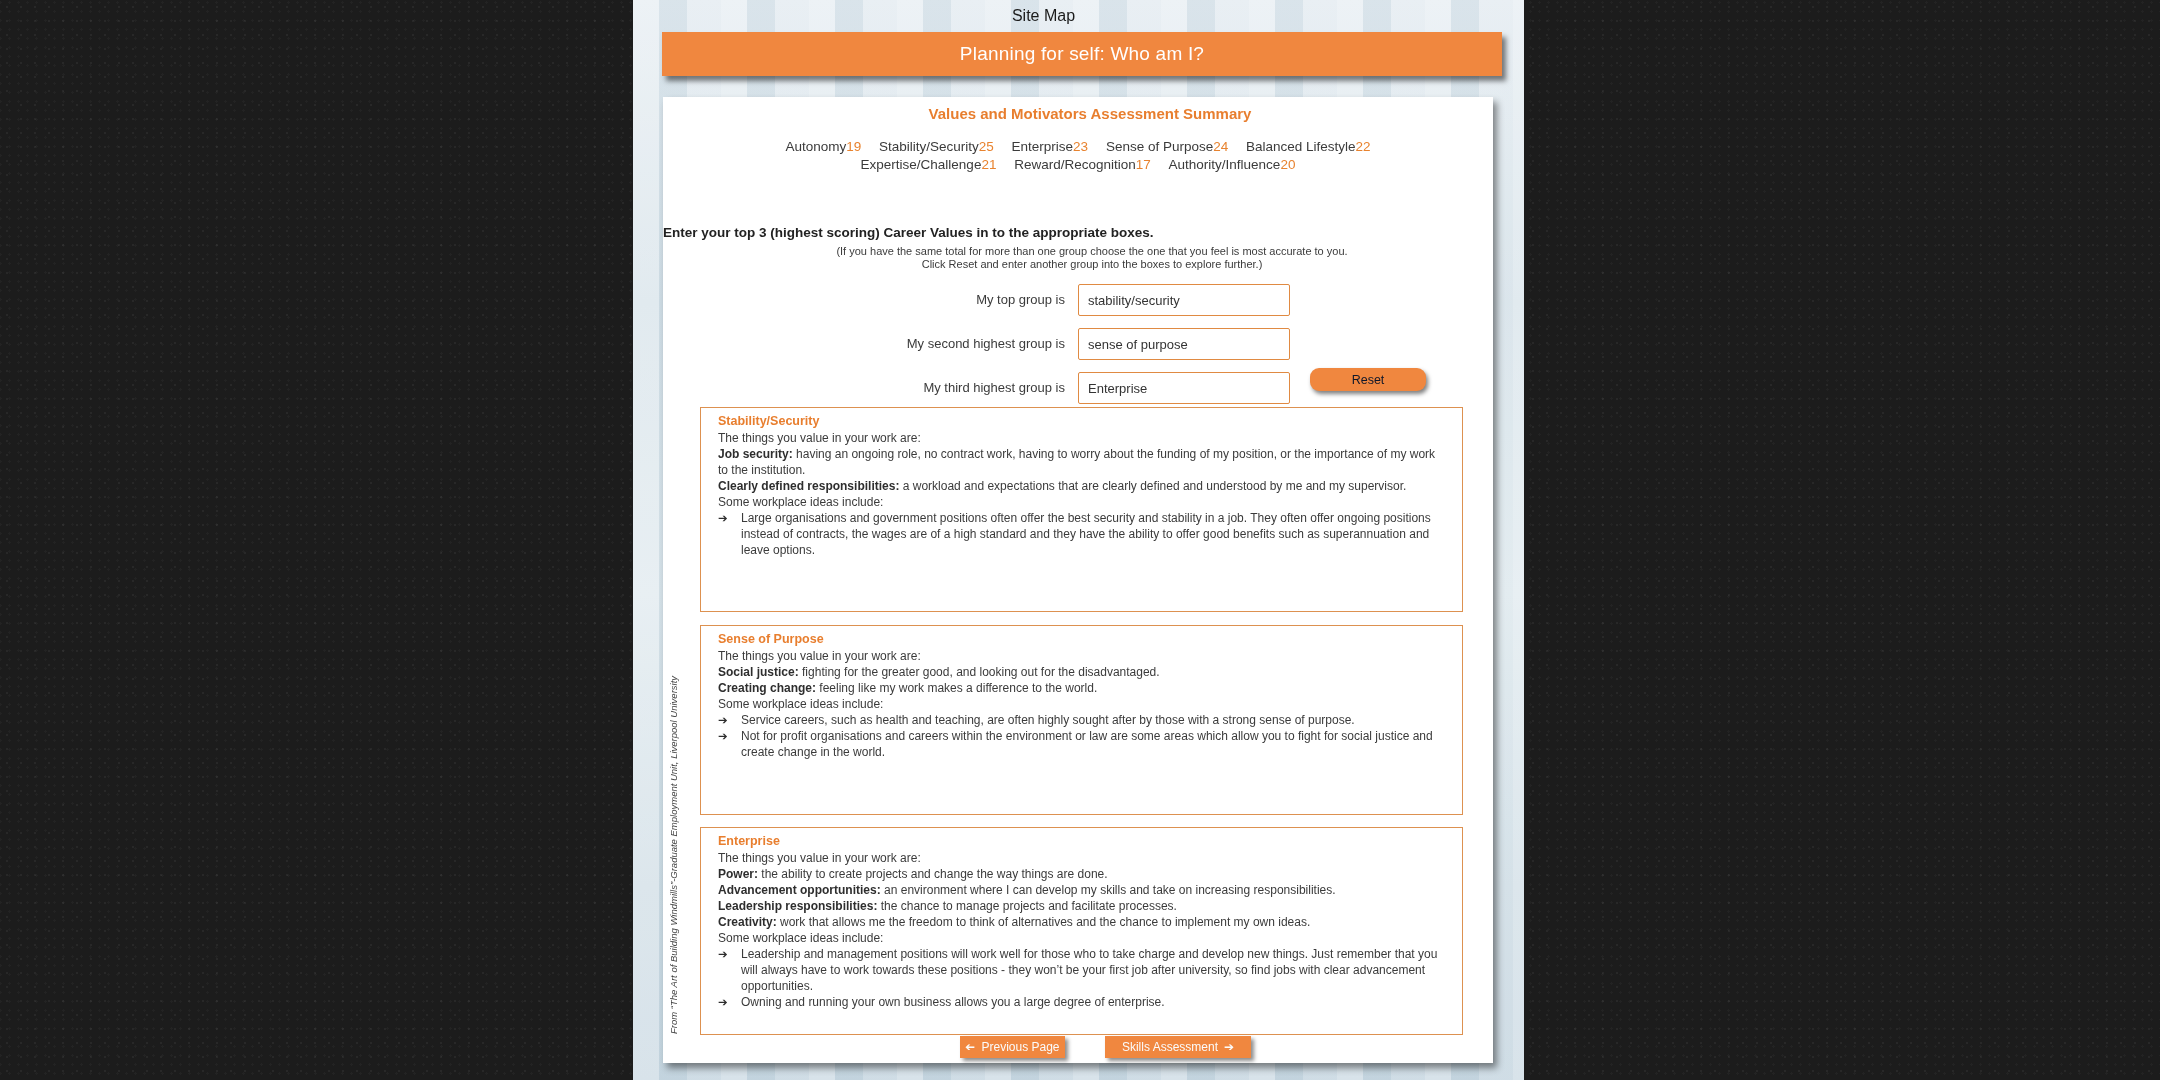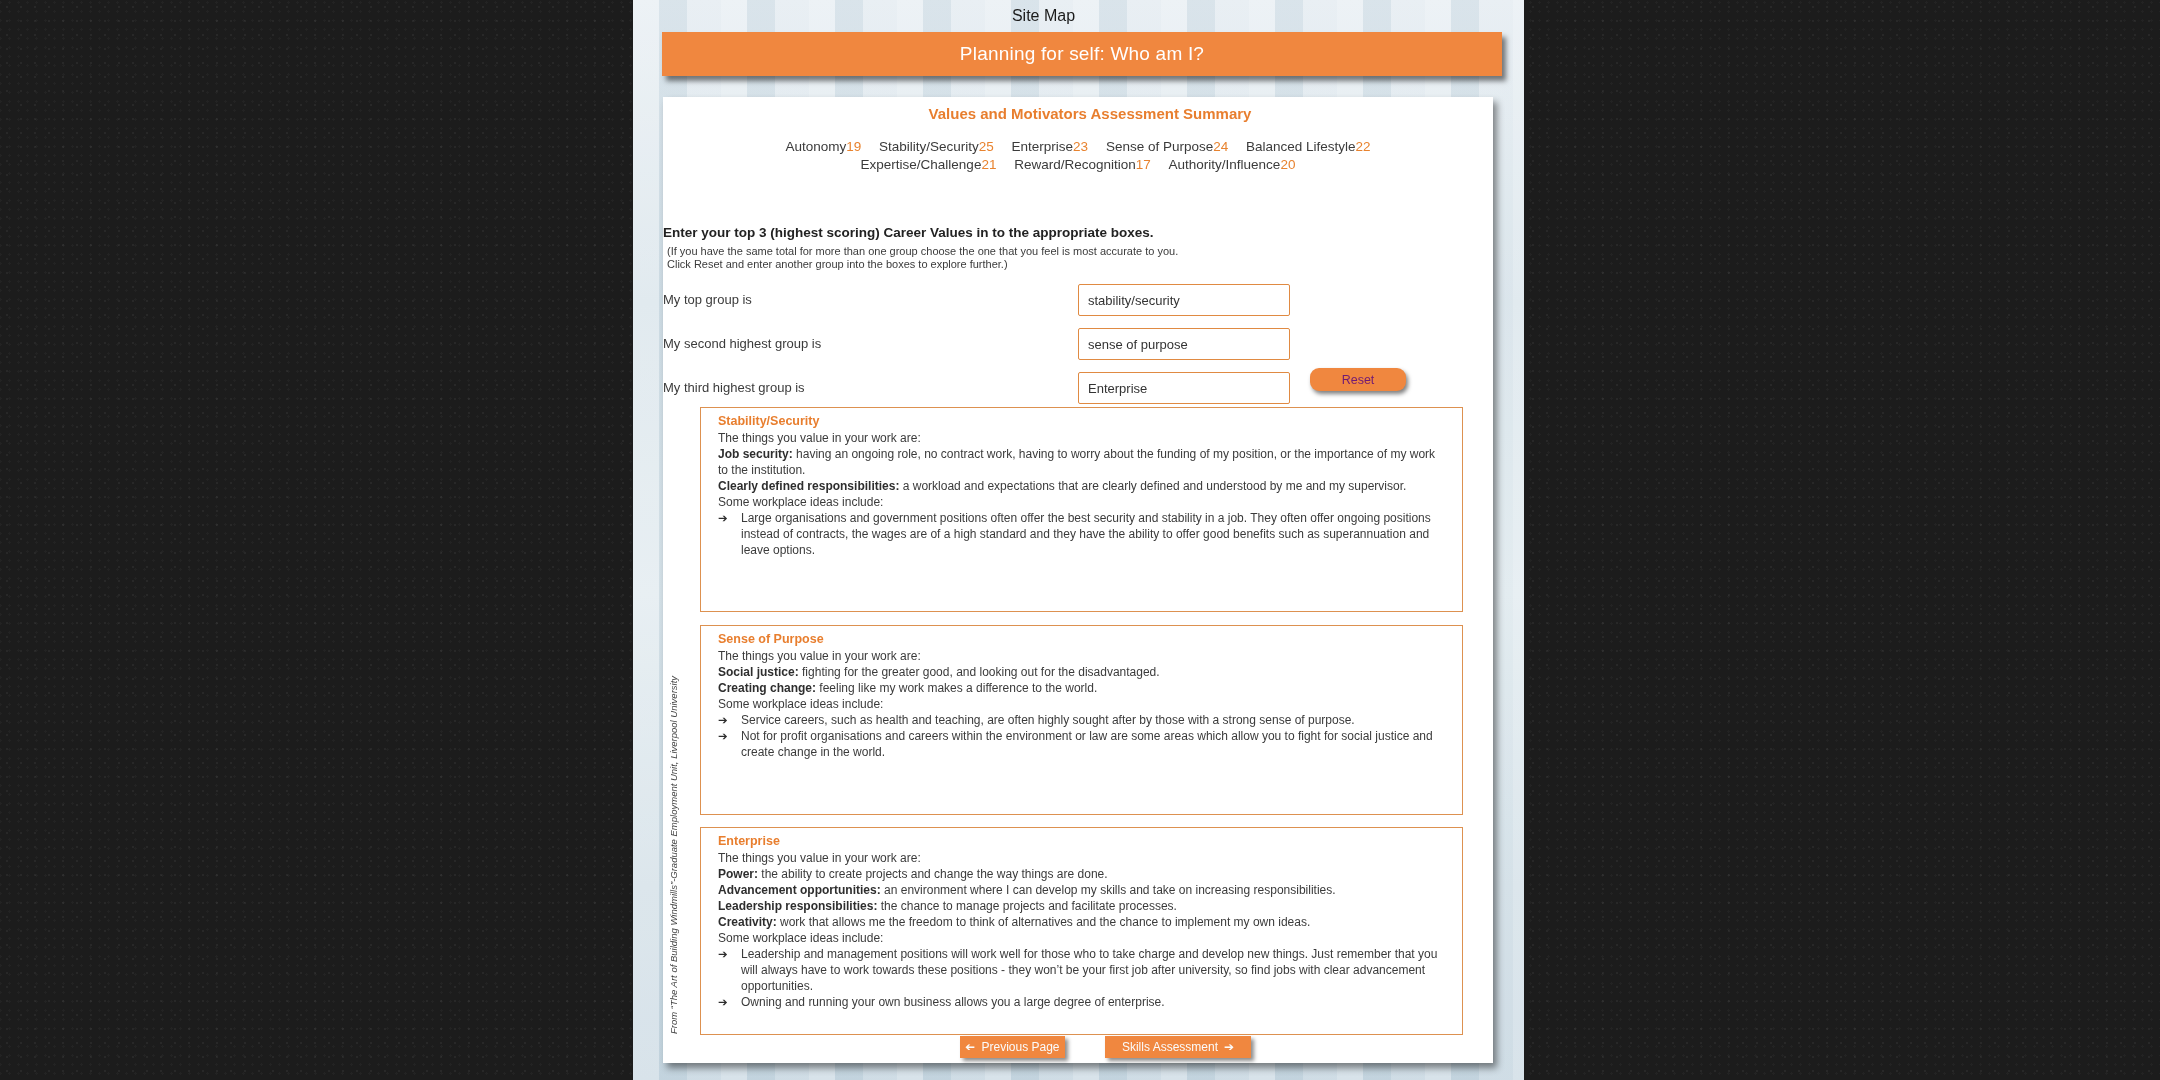--- a/index.html
+++ b/index.html
@@ -53,40 +53,40 @@
     text-align:center; font-size:13.5px; color:#3b3b3b; line-height:18px;
   }
   .score-item{ margin:0 7px; white-space:nowrap; }
   .score-num{ color:#e8832f; margin-left:0; }
 
   .instruction-heading{
     position:absolute; left:0; top:128px; width:100%;
     text-align:left; font-weight:bold; font-size:13.5px; color:#222;
   }
   .instruction-note{
-    position:absolute; left:4px; top:148px; width:100%;
-    font-size:11px; color:#3b3b3b; line-height:13px;
+    position:absolute; left:14px; top:148px; width:100%;
+    text-align:center; font-size:11px; color:#3b3b3b; line-height:13px;
   }
 
   .form-row{ position:absolute; left:0; height:32px; }
   .row-1{ top:187px; } .row-2{ top:231px; } .row-3{ top:275px; }
   .form-label{
     position:absolute; left:0; top:0; width:402px; height:32px;
-    text-align:left; font-size:13px; color:#3b3b3b;
+    text-align:right; font-size:13px; color:#3b3b3b;
     line-height:32px;
   }
   .form-input{
     position:absolute; left:415px; top:0; width:212px; height:32px;
     border:1.5px solid #e08a42; border-radius:2px; background:#fff;
     font-family:"Liberation Sans","DejaVu Sans",sans-serif;
     font-size:13px; color:#333; padding-left:9px; outline:none;
   }
   .reset-btn{
-    position:absolute; left:647px; top:271px; width:96px; height:23px;
-    background:#f0873f; border:none; border-radius:9px; color:#701a75;
+    position:absolute; left:647px; top:271px; width:116px; height:23px;
+    background:#f0873f; border:none; border-radius:9px; color:#0f172a;
     font-family:"Liberation Sans","DejaVu Sans",sans-serif; font-size:12.5px;
     box-shadow:2px 3px 4px rgba(0,0,0,0.5); cursor:pointer;
   }
 
   .value-box{
     position:absolute; left:37px; width:763px;
     border:1px solid #dd9150; background:#fff;
     padding:5px 16px 8px 17px;
   }
   .box-1{ top:310px; height:205px; }

